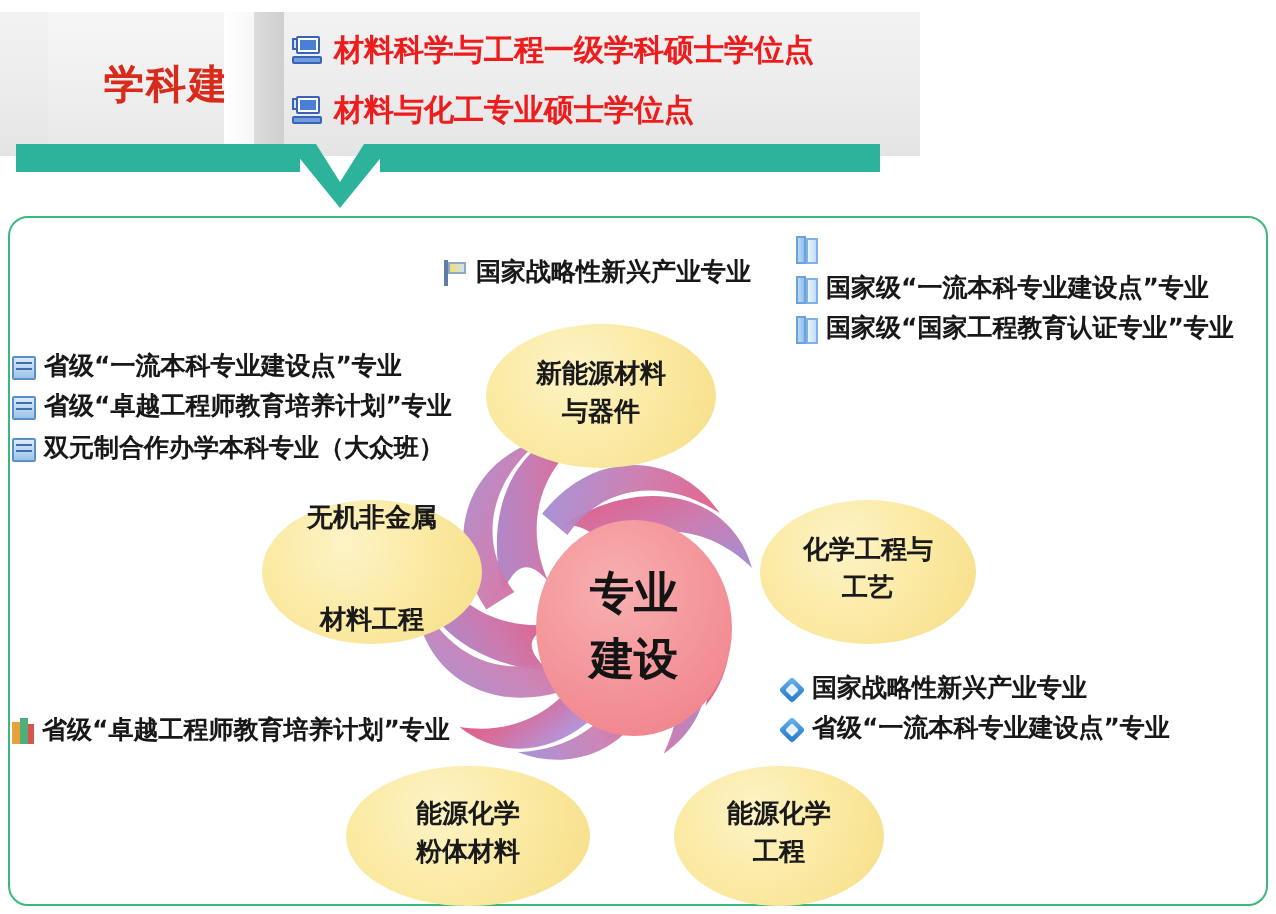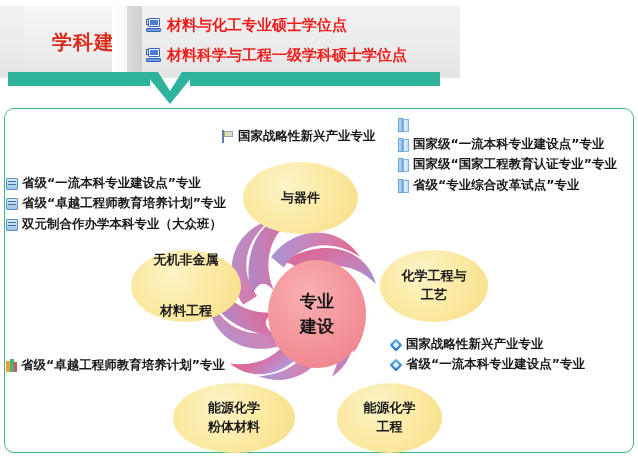--- a/index.html
+++ b/index.html
@@ -85,21 +85,21 @@
   .lobe-right{left:380px;top:250px;width:108px;height:72px;text-align:center;}
   .lobe-bottom-right{left:337px;top:383px;width:105px;height:70px;}
   .lobe-bottom-left{left:173px;top:383px;width:122px;height:70px;}
   .lobe-left{left:131px;top:250px;width:110px;height:72px;gap:32px;}
 
   .core{
     position:absolute;left:268px;top:260px;width:98px;height:108px;
     border-radius:50%;
     background:radial-gradient(circle at 40% 32%,#f8b0b0 0%,#f4989c 45%,#ef7d88 100%);
     display:flex;flex-direction:column;align-items:center;justify-content:center;
-    color:#141414;font-size:17px;font-weight:bold;line-height:1.5;text-align:left;
+    color:#141414;font-size:22px;font-weight:bold;line-height:1.5;text-align:left;
     font-family:"DejaVu Sans","Liberation Sans",sans-serif;
   }
   .core span{display:block;white-space:nowrap;}
 
   
   .ann{position:absolute;}
   .ann-row{display:flex;align-items:flex-start;margin-bottom:6px;white-space:nowrap;}
   .ann-row .txt{
     font-size:12.5px;font-weight:bold;color:#181818;line-height:1.15;
     font-family:"DejaVu Sans","Liberation Sans",sans-serif;
@@ -162,29 +162,29 @@
         <div class="f2"></div>
     </div>
 
     <div class="hdr-list">
       <div class="hdr-item">
         <span class="icon-monitor">
           <span class="sm"></span>
             <span class="scr"></span>
             <span class="base"></span>
         </span>
-        <span class="lbl">材料与化工专业硕士学位点</span>
+        <span class="lbl">材料科学与工程一级学科硕士学位点</span>
       </div>
       <div class="hdr-item">
         <span class="icon-monitor">
           <span class="sm"></span>
             <span class="scr"></span>
             <span class="base"></span>
         </span>
-        <span class="lbl">材料科学与工程一级学科硕士学位点</span>
+        <span class="lbl">材料与化工专业硕士学位点</span>
       </div>
     </div>
 
     <div class="green-band">
       <div class="gb-left"></div>
       <div class="gb-right"></div>
       <div class="gb-chev">
         <svg width="52" height="32" viewBox="0 0 52 32">
           <polygon points="0,0 14,0 26,19 38,0 52,0 26,32" fill="#2db39b"></polygon>
         </svg>
@@ -252,20 +252,21 @@
       <g transform="rotate(252)">
         <path d="M 10,-46 C 52,-58 84,-30 82,6 C 70,-26 42,-40 14,-30 Z" fill="url(#pg4)" opacity=".95"></path>
       </g>
       <g transform="rotate(324)">
         <path d="M 10,-46 C 52,-58 84,-30 82,6 C 70,-26 42,-40 14,-30 Z" fill="url(#pg5)" opacity=".95"></path>
       </g>
     </g>
   </svg>
 
   <div class="lobe lobe-top">
+    <span>新能源材料</span>
     <span>与器件</span>
   </div>
 
   <div class="lobe lobe-right">
     <span>化学工程与</span>
     <span>工艺</span>
   </div>
 
   <div class="lobe lobe-bottom-right">
     <span>能源化学</span>
@@ -310,27 +311,20 @@
           <span class="c2"></span>
         </span>
       <span class="txt">国家级“一流本科专业建设点”专业</span>
     </div>
     <div class="ann-row">
       <span class="icon-book">
           <span class="c1"></span>
           <span class="c2"></span>
         </span>
       <span class="txt">国家级“国家工程教育认证专业”专业</span>
-    </div>
-    <div class="ann-row">
-      <span class="icon-book">
-          <span class="c1"></span>
-          <span class="c2"></span>
-        </span>
-      <span class="txt">省级“专业综合改革试点”专业</span>
     </div>
   </div>
 
   <div class="ann ann-left-top">
     <div class="ann-row">
       <span class="icon-doc">
           <span class="b"></span>
           <span class="l"></span>
         </span>
       <span class="txt">省级“一流本科专业建设点”专业</span>

